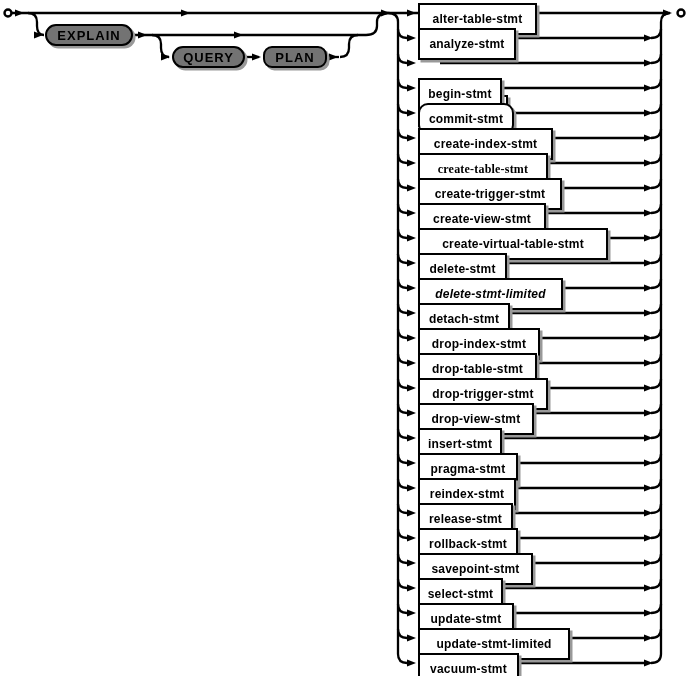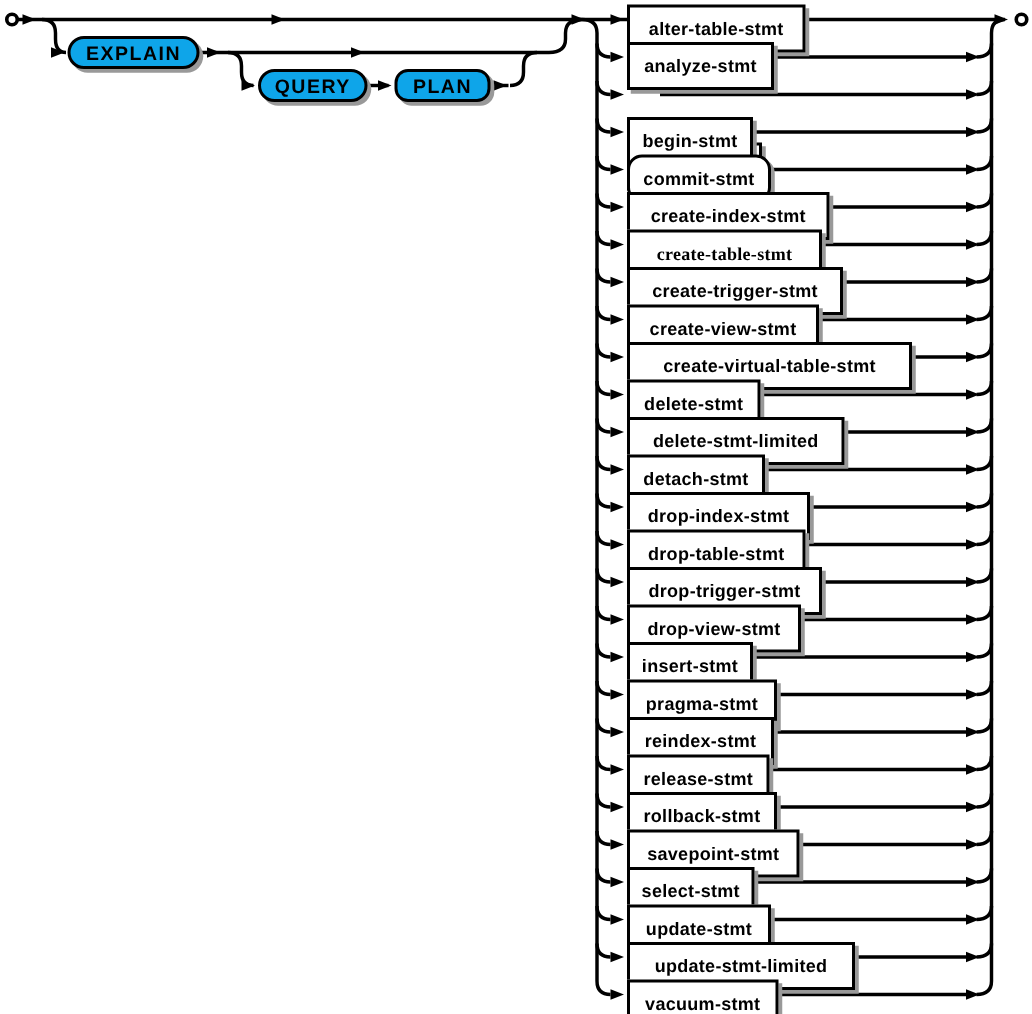--- a/index.html
+++ b/index.html
@@ -30,21 +30,21 @@
     font-weight: bold;
     color: #000;
     white-space: nowrap;
     letter-spacing: 0.2px;
     cursor: pointer;
   }
   .pill {
     position: absolute;
     box-sizing: border-box;
     height: 22px;
-    background: #0ea5e9;
+    background: #737373;
     border: 2px solid #000;
     border-radius: 11px;
     box-shadow: 2.5px 2.5px 0 #999;
     display: flex;
     align-items: center;
     justify-content: center;
     font-size: 13px;
     font-weight: bold;
     color: #000;
     letter-spacing: 1px;
@@ -220,21 +220,21 @@
       <div class="node" style="left: 418px; top: 28px; width: 98px;">analyze-stmt</div>
       <div class="node" style="left: 418px; top: 53px; width: 90px; margin-top: 42px;">attach-stmt</div>
       <div class="node" style="left: 418px; top: 78px; width: 84px;">begin-stmt</div>
       <div class="node" style="left: 418px; top: 103px; width: 96px; border-radius: 10px;">commit-stmt</div>
       <div class="node" style="left: 418px; top: 128px; width: 135px;">create-index-stmt</div>
       <div class="node" style="left: 418px; top: 153px; width: 130px; font-family: Liberation Serif, serif;">create-table-stmt</div>
       <div class="node" style="left: 418px; top: 178px; width: 144px;">create-trigger-stmt</div>
       <div class="node" style="left: 418px; top: 203px; width: 128px;">create-view-stmt</div>
       <div class="node" style="left: 418px; top: 228px; width: 190px;">create-virtual-table-stmt</div>
       <div class="node" style="left: 418px; top: 253px; width: 89px;">delete-stmt</div>
-      <div class="node" style="left: 418px; top: 278px; width: 145px;">delete-stmt-limited</div>
+      <div class="node" style="left: 418px; top: 278px; width: 145px; font-style: italic;">delete-stmt-limited</div>
       <div class="node" style="left: 418px; top: 303px; width: 92px;">detach-stmt</div>
       <div class="node" style="left: 418px; top: 328px; width: 122px;">drop-index-stmt</div>
       <div class="node" style="left: 418px; top: 353px; width: 119px;">drop-table-stmt</div>
       <div class="node" style="left: 418px; top: 378px; width: 130px;">drop-trigger-stmt</div>
       <div class="node" style="left: 418px; top: 403px; width: 116px;">drop-view-stmt</div>
       <div class="node" style="left: 418px; top: 428px; width: 84px;">insert-stmt</div>
       <div class="node" style="left: 418px; top: 453px; width: 100px;">pragma-stmt</div>
       <div class="node" style="left: 418px; top: 478px; width: 98px;">reindex-stmt</div>
       <div class="node" style="left: 418px; top: 503px; width: 95px;">release-stmt</div>
       <div class="node" style="left: 418px; top: 528px; width: 100px;">rollback-stmt</div>

